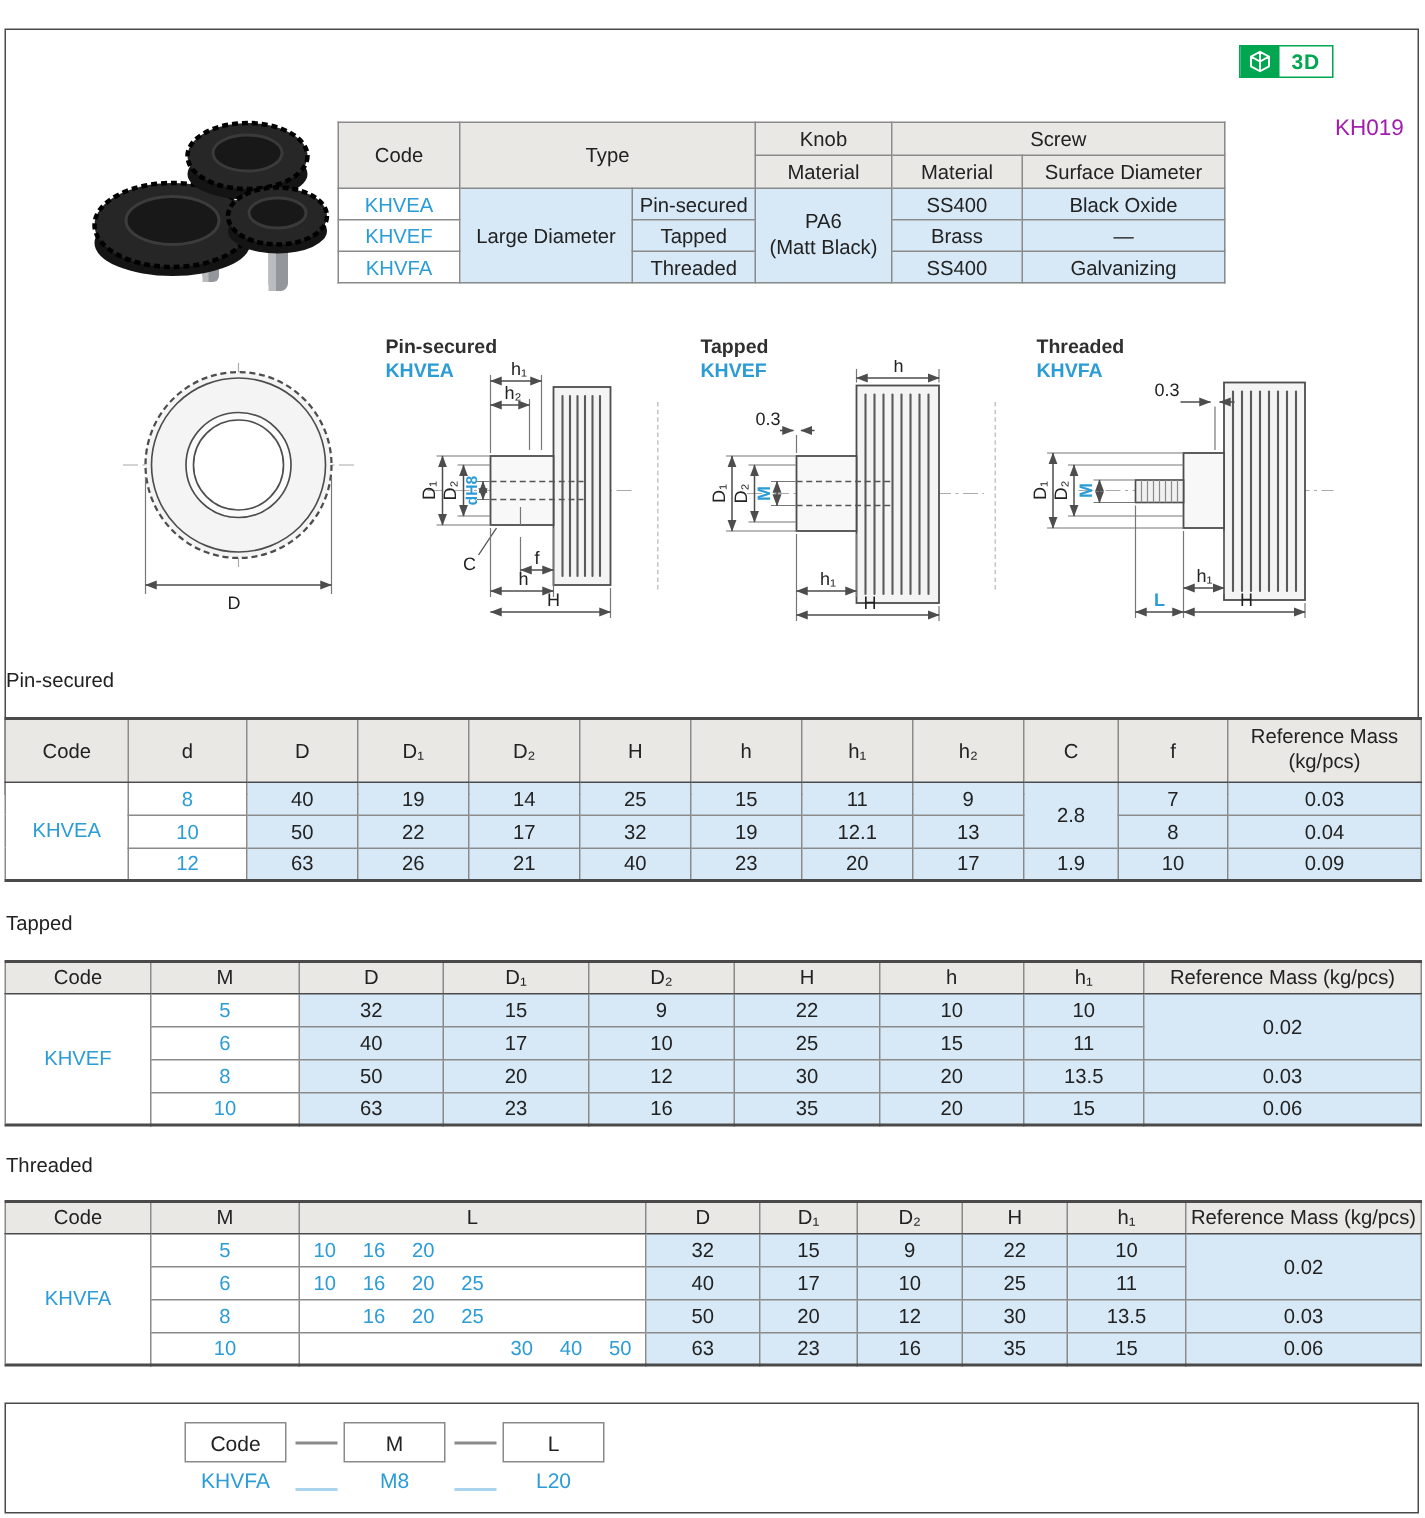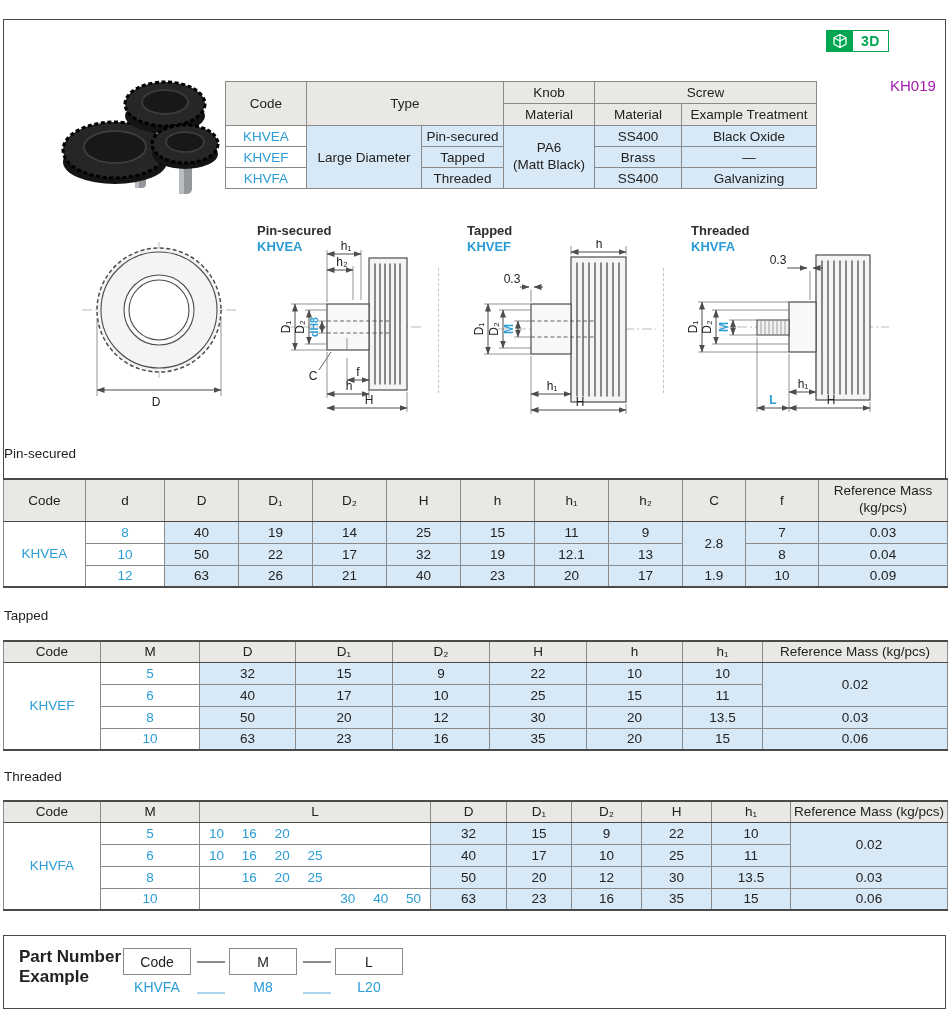--- a/index.html
+++ b/index.html
@@ -102,21 +102,21 @@
       <tbody>
           <tr>
         <th rowspan="2">Code</th>
         <th colspan="2" rowspan="2">Type</th>
         <th>Knob</th>
         <th colspan="2">Screw</th>
       </tr>
       <tr>
         <th>Material</th>
         <th>Material</th>
-        <th>Example Treatment</th>
+        <th>Surface Diameter</th>
       </tr>
       <tr>
         <td class="code-cell">KHVEA</td>
         <td rowspan="3">Large Diameter</td>
         <td>Pin-secured</td>
         <td rowspan="3" class="pre">PA6
 (Matt Black)</td>
         <td>SS400</td>
         <td>Black Oxide</td>
       </tr>
@@ -551,22 +551,20 @@
       <td>23</td>
       <td>16</td>
       <td>35</td>
       <td>15</td>
       <td>0.06</td>
     </tr>
     </tbody>
   </table>
 
   <div class="pn-box">
-    <div class="pn-title">Part Number
-Example</div>
     <div class="pn-field" style="left:119px">Code</div>
     <div class="pn-dash" style="left:193px"></div>
     <div class="pn-field" style="left:225px">M</div>
     <div class="pn-dash" style="left:299px"></div>
     <div class="pn-field" style="left:331px">L</div>
     <div class="pn-ex" style="left:119px">KHVFA</div>
     <div class="pn-exdash" style="left:193px"></div>
     <div class="pn-ex" style="left:225px">M8</div>
     <div class="pn-exdash" style="left:299px"></div>
     <div class="pn-ex" style="left:331px">L20</div>

